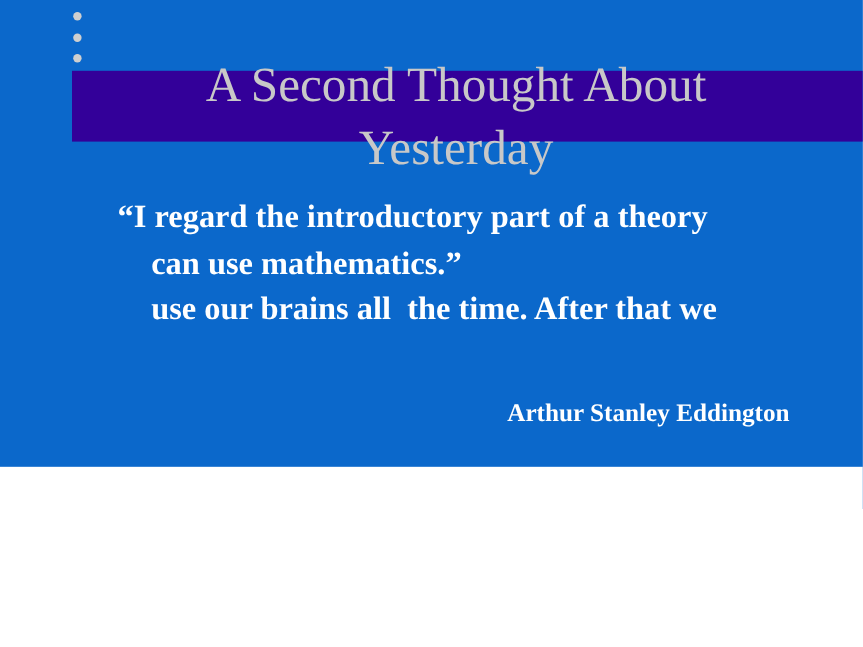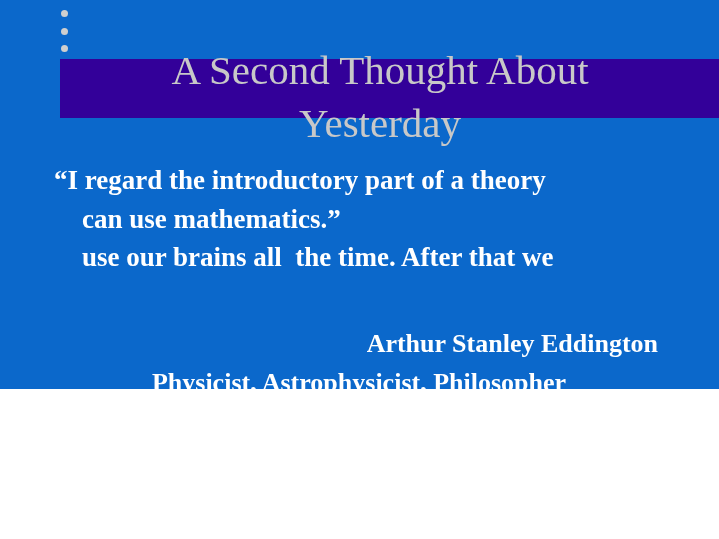--- a/index.html
+++ b/index.html
@@ -63,33 +63,34 @@
     width: 612px;
     color: #ffffff;
     font-size: 27px;
     line-height: 38.5px;
     font-weight: bold;
     text-indent: 0;
   }
   .quote-line {
     display: block;
     white-space: pre;
+    margin-left: 44px;
   }
   .quote-line.indent {
     padding-left: 28px;
   }
 
   
   .attrib {
     position: absolute;
     left: 60px;
     top: 325px;
     width: 598px;
     color: #ffffff;
-    font-size: 26px;
+    font-size: 21px;
     line-height: 38.5px;
     font-weight: bold;
     text-align: right;
   }
   .attrib-line {
     display: block;
     white-space: pre;
   }
   .attrib-line.role {
     text-align: center;
@@ -129,21 +130,20 @@
 Yesterday</div>
 
   <div class="quote">
     <span class="quote-line">“I regard the introductory part of a theory</span>
     <span class="quote-line indent">can use mathematics.”</span>
     <span class="quote-line indent">use our brains all  the time. After that we</span>
   </div>
 
   <div class="attrib">
     <span class="attrib-line">Arthur Stanley Eddington</span>
-    <span class="attrib-line role">Physicist, Astrophysicist, Philosopher</span>
   </div>
 
   <div class="bottom-band"></div>
 
   <span class="dot-h" style="left:358px"></span>
   <span class="dot-h" style="left:405px"></span>
   <span class="dot-h" style="left:452px"></span>
   <span class="dot-h" style="left:499px"></span>
   <span class="dot-h" style="left:546px"></span>
   <span class="dot-h" style="left:593px"></span>

